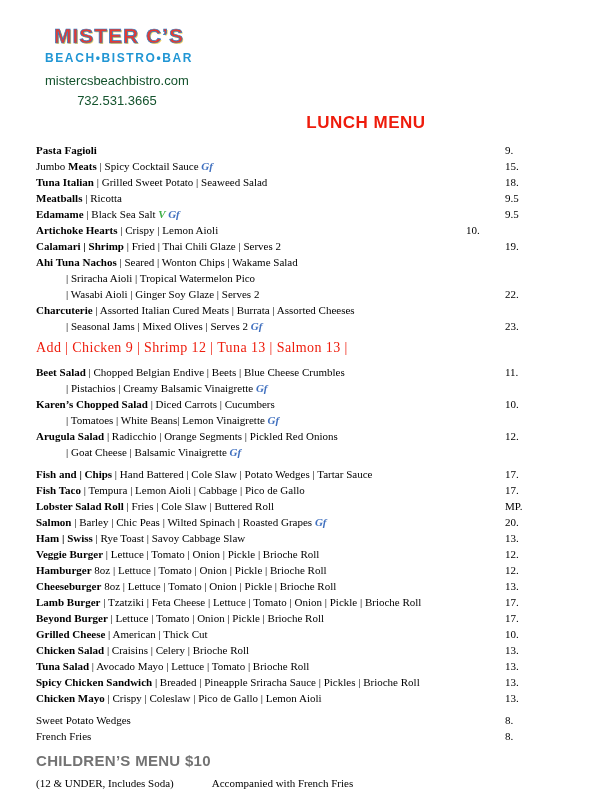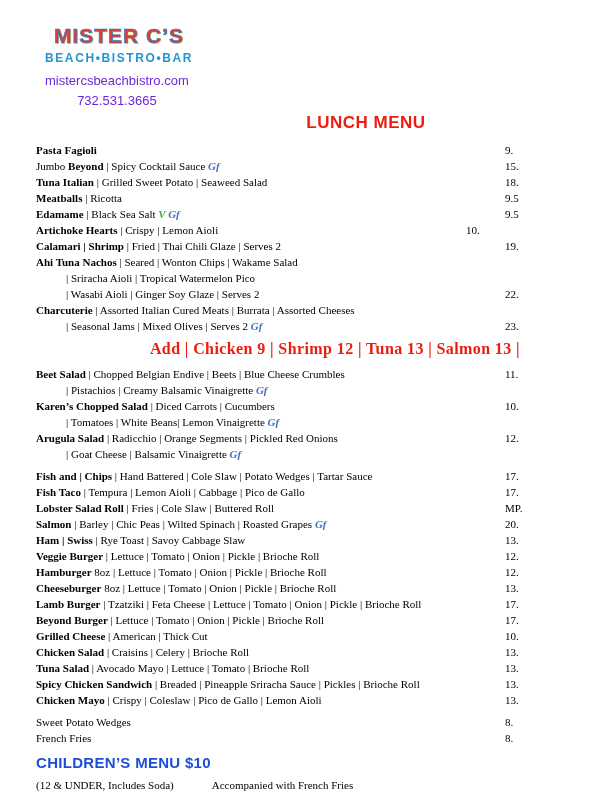--- a/index.html
+++ b/index.html
@@ -10,43 +10,43 @@
   
   .header { display:flex; justify-content:space-between; align-items:flex-start;
             padding:24px 82px 0 45px;flex-direction:column; }
   .logo { text-align:center; }
   .logo-title { font-family:"Liberation Sans", sans-serif; font-weight:800; font-size:21px;
                 letter-spacing:1px; color:#e23b33; -webkit-text-stroke:0.7px #2a7fc9;
                 text-shadow:1px 1px 0 rgba(244,205,70,0.85); }
   .logo-subtitle { font-family:"Liberation Sans", sans-serif; font-weight:700; font-size:12px;
                    letter-spacing:1.6px; color:#2196d4; margin-top:3px; }
   .contact { text-align:center; font-family:"Liberation Sans", sans-serif; font-size:13px;
-             color:#6d28d9; line-height:1.55; padding-top:6px; }
+             color:#14532d; line-height:1.55; padding-top:6px; }
   .lunch-title { text-align:center; padding-left:120px; margin-top:2px;
                  font-family:"Liberation Sans", sans-serif; font-weight:700; font-size:17px;
                  letter-spacing:0.5px; color:#ee1c0c; }
 
   
   .menu { margin:9px 92px 0 36px; position:relative; }
   .menu-section { margin-bottom:6px; }
   .menu-row { position:relative; line-height:16px; white-space:nowrap; }
   .menu-row.indent .line-text { padding-left:30px; }
   .price { position:absolute; left:469px; top:0; }
   .inline-price { position:absolute; left:430px; top:0; }
   .seg-b { font-weight:bold;text-align:right; }
   .seg-r { font-weight:normal; }
   .seg-gf { color:#4070bf; font-weight:bold; font-style:italic; }
   .seg-v { color:#3faf46; font-weight:bold; font-style:italic; }
-  .add-heading { font-size:16px; font-weight:bold; color:#ee1c0c;
-                 letter-spacing:0.4px; margin:5px 0 8px 0;text-align:right; }
+  .add-heading { font-size:14px; font-weight:normal; color:#ee1c0c;
+                 letter-spacing:0.4px; margin:5px 0 8px 0; }
 
   
   .children { margin:8px 36px 0 36px; }
   .children-heading { font-family:"Liberation Sans", sans-serif; font-weight:800; font-size:15px;
-                      color:#1d4ed8; letter-spacing:0.3px; margin-bottom:6px; }
+                      color:#737373; letter-spacing:0.3px; margin-bottom:6px; }
   .children-line { line-height:17.5px; white-space:nowrap; }
   .cgap1 { margin-left:38px; }
   .cgap2 { margin-left:60px; }
   .cgap3 { margin-left:55px; }
 </style>
 </head>
 <body>
 
 <div class="page">
 
@@ -59,21 +59,21 @@
       <div>mistercsbeachbistro.com</div>
       <div>732.531.3665</div>
     </div>
   </div>
 
   <div class="lunch-title">LUNCH MENU</div>
 
   <div class="menu">
       <div class="menu-section sec-starters">
         <div class="menu-row"><span class="line-text"><span class="seg-b">Pasta Fagioli</span></span><span class="price">9.</span></div>
-        <div class="menu-row"><span class="line-text"><span class="seg-r">Jumbo </span><span class="seg-b">Beyond</span><span class="seg-r"> | Spicy Cocktail Sauce </span><span class="seg-gf">Gf</span></span><span class="price">15.</span></div>
+        <div class="menu-row"><span class="line-text"><span class="seg-r">Jumbo </span><span class="seg-b">Meats</span><span class="seg-r"> | Spicy Cocktail Sauce </span><span class="seg-gf">Gf</span></span><span class="price">15.</span></div>
         <div class="menu-row"><span class="line-text"><span class="seg-b">Tuna Italian</span><span class="seg-r"> | Grilled Sweet Potato | Seaweed Salad</span></span><span class="price">18.</span></div>
         <div class="menu-row"><span class="line-text"><span class="seg-b">Meatballs</span><span class="seg-r"> | Ricotta</span></span><span class="price">9.5</span></div>
         <div class="menu-row"><span class="line-text"><span class="seg-b">Edamame</span><span class="seg-r"> | Black Sea Salt </span><span class="seg-v">V </span><span class="seg-gf">Gf</span></span><span class="price">9.5</span></div>
         <div class="menu-row"><span class="line-text"><span class="seg-b">Artichoke Hearts</span><span class="seg-r"> | Crispy | Lemon Aioli</span></span><span class="inline-price">10.</span></div>
         <div class="menu-row"><span class="line-text"><span class="seg-b">Calamari | Shrimp</span><span class="seg-r"> | Fried | Thai Chili Glaze | Serves 2</span></span><span class="price">19.</span></div>
         <div class="menu-row"><span class="line-text"><span class="seg-b">Ahi Tuna Nachos</span><span class="seg-r"> | Seared | Wonton Chips | Wakame Salad</span></span></div>
         <div class="menu-row indent"><span class="line-text"><span class="seg-r">| Sriracha Aioli | Tropical Watermelon Pico</span></span></div>
         <div class="menu-row indent"><span class="line-text"><span class="seg-r">| Wasabi Aioli | Ginger Soy Glaze | Serves 2</span></span><span class="price">22.</span></div>
         <div class="menu-row"><span class="line-text"><span class="seg-b">Charcuterie</span><span class="seg-r"> | Assorted Italian Cured Meats | Burrata | Assorted Cheeses</span></span></div>
         <div class="menu-row indent"><span class="line-text"><span class="seg-r">| Seasonal Jams | Mixed Olives | Serves 2 </span><span class="seg-gf">Gf</span></span><span class="price">23.</span></div>

